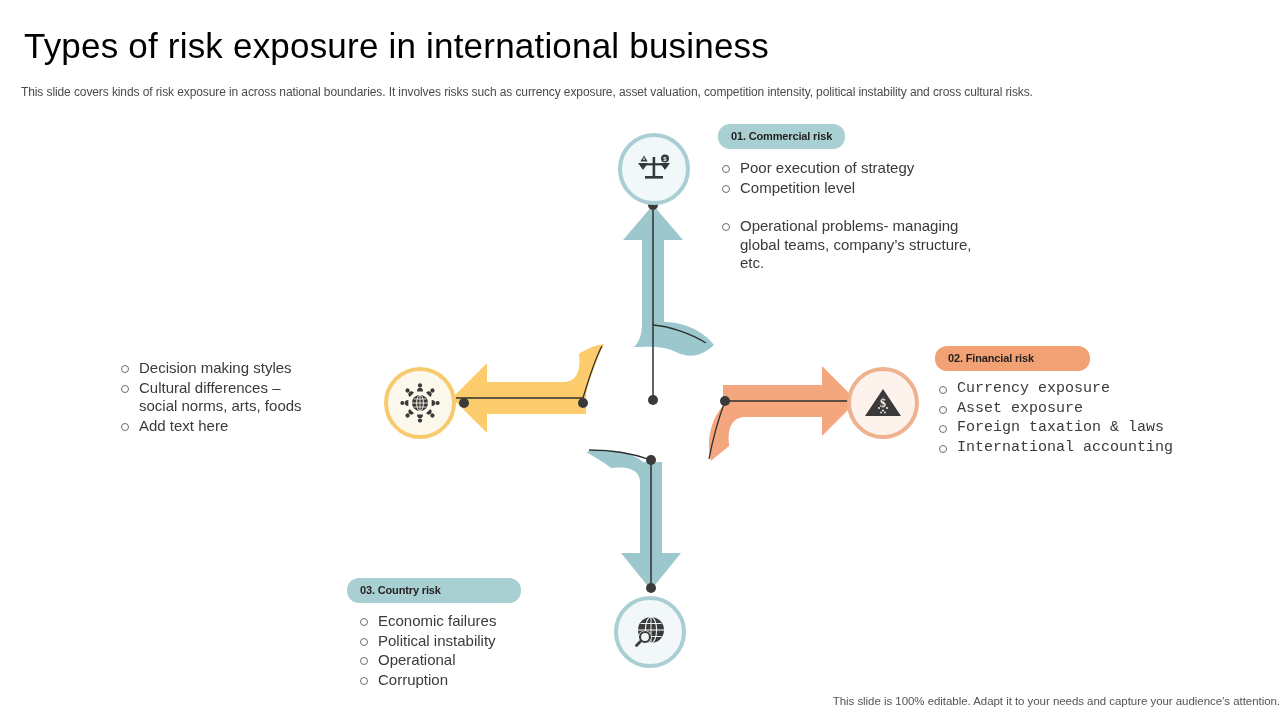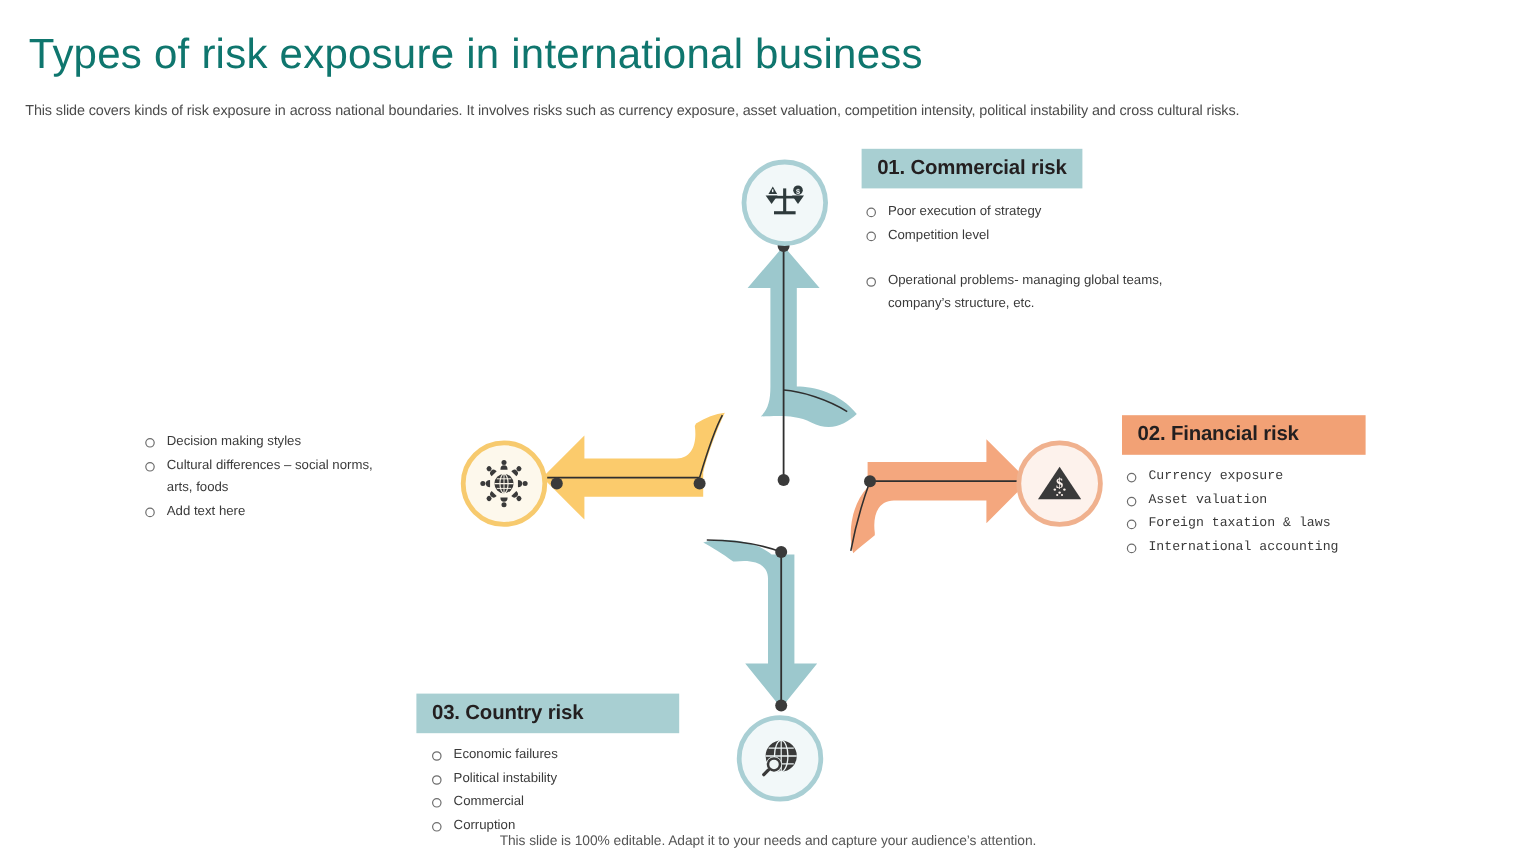--- a/index.html
+++ b/index.html
@@ -7,50 +7,50 @@
     width: 1280px; height: 720px;
     background: #ffffff;
     font-family: "Liberation Sans", sans-serif;
     overflow: hidden;
   }
   .slide { position: relative; width: 1280px; height: 720px; background: #fff; }
 
   
   .title {
     position: absolute; left: 24px; top: 26px;
-    font-size: 35px; font-weight: 400; color: #0f766e;
+    font-size: 35px; font-weight: 400; color: #000000;
     letter-spacing: .2px; white-space: nowrap;
   }
   .subtitle {
     position: absolute; left: 21px; top: 85px;
     font-size: 12px; color: #4b4b4b; letter-spacing: -.1px; white-space: nowrap;
   }
   .footer {
     position: absolute; left: 0; top: 695px; width: 1280px;
-    text-align: center; font-size: 11.5px; color: #555; letter-spacing: -.05px;
+    text-align: right; font-size: 11.5px; color: #555; letter-spacing: -.05px;
   }
 
   
   .block { position: absolute; }
   .badge {
     display: inline-block;
-    font-size: 17px; font-weight: 700; color: #231f20;
+    font-size: 11px; font-weight: 700; color: #231f20;
     padding: 6px 13px 7px 13px;
-    border-radius: 0;
+    border-radius: 12px;
     letter-spacing: -.15px;
     white-space: nowrap;
   }
   .badge.teal { background: #a8cfd2; }
   .badge.orange { background: #f2a175; }
   .badge.yellow { background: #fbcd6a; }
 
   ul.bullets { list-style: none; margin-top: 10px; }
   ul.bullets li {
     position: relative;
-    font-size: 11px; color: #3a3a3a; line-height: 18.5px;
+    font-size: 15px; color: #3a3a3a; line-height: 18.5px;
     padding-left: 22px; margin-bottom: 1px;
   }
   ul.bullets li::before {
     content: "";
     position: absolute; left: 4px; top: 6px;
     width: 6px; height: 6px; border-radius: 50%;
     border: 1px solid #6d6d6d; background: transparent;
   }
 
   
@@ -253,32 +253,32 @@
       <li>Poor execution of strategy</li>
       <li>Competition level</li>
       <li style="width:275px;margin-top:20px;">Operational problems- managing global teams, company’s structure, etc.</li>
     </ul>
   </div>
 
   <div class="block" style="left:935px; top:346px; width:300px;">
     <div class="badge orange" style="padding-right:56px;">02. Financial risk</div>
     <ul class="bullets" style="margin-top:9px;font-family:Liberation Mono, monospace;">
       <li>Currency exposure</li>
-      <li>Asset valuation</li>
+      <li>Asset exposure</li>
       <li>Foreign taxation &amp; laws</li>
       <li>International  accounting</li>
     </ul>
   </div>
 
   <div class="block" style="left:347px; top:578px; width:300px;">
     <div class="badge teal" style="padding-right:80px;">03. Country risk</div>
     <ul class="bullets" style="margin-top:9px; margin-left:9px;">
       <li>Economic failures</li>
       <li>Political instability</li>
-      <li>Commercial</li>
+      <li>Operational</li>
       <li>Corruption</li>
     </ul>
   </div>
 
   <div class="block" style="left:108px; top:350px; width:250px;">
     <ul class="bullets" style="margin-top:9px; margin-left:9px;">
       <li>Decision making styles</li>
       <li style="width:200px;">Cultural differences – social norms, arts, foods</li>
       <li>Add text here</li>
     </ul>

